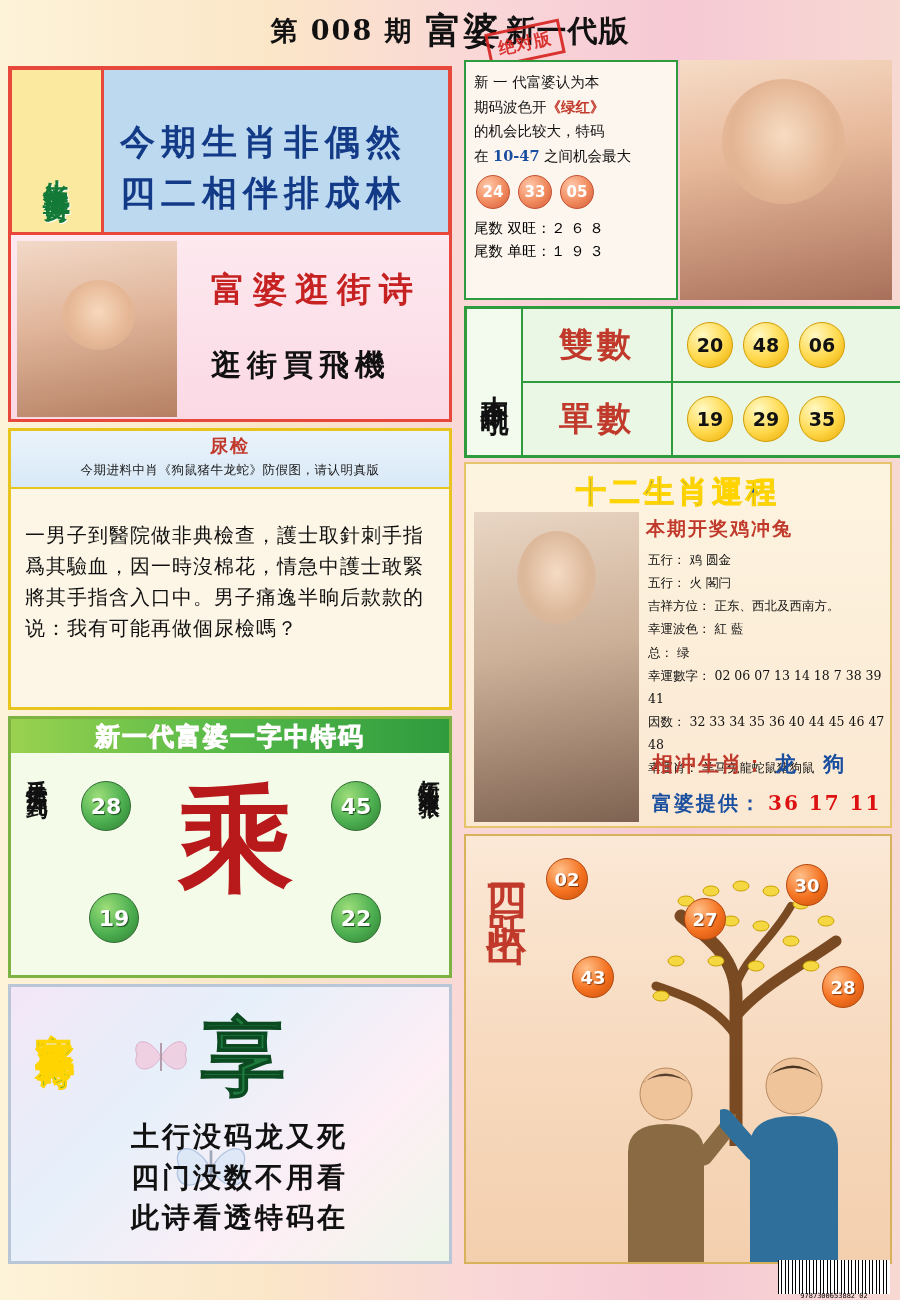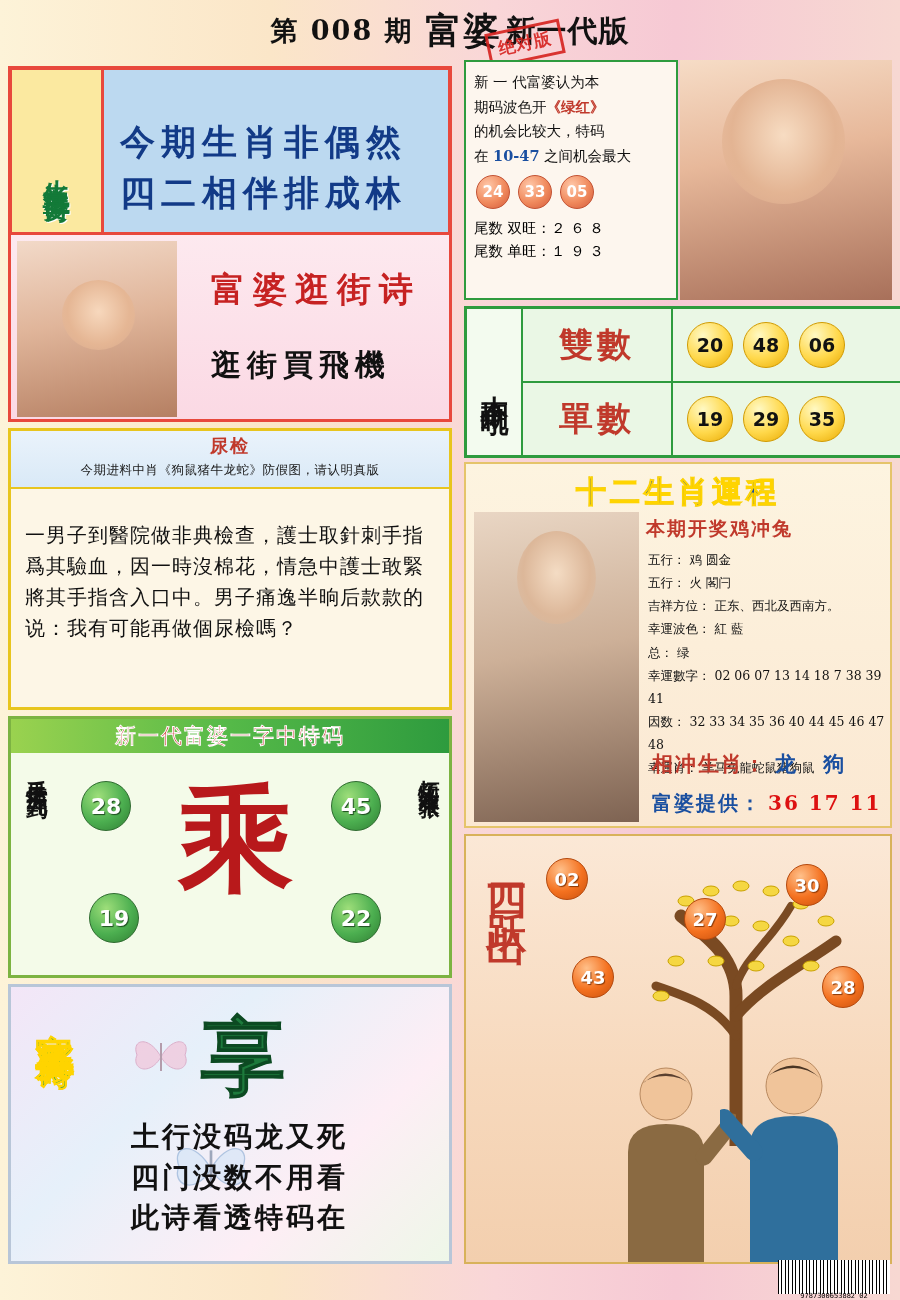--- a/index.html
+++ b/index.html
@@ -118,21 +118,21 @@
   
   #p-yizi {
     left: 8px; top: 716px; width: 444px; height: 262px;
     border: 3px solid #7cb342; background: #f4fbe9;
   }
   #p-yizi .banner {
     height: 34px; background: linear-gradient(90deg,#9ad24f,#55b948,#2e9b3e);
     display: flex; align-items: center; justify-content: center;
   }
   #p-yizi .banner span {
-    font-size: 21px; font-weight: normal; color: #c81e1e;
+    font-size: 25px; font-weight: bold; color: #c81e1e;
     -webkit-text-stroke: 1px #fff; letter-spacing: 2px;
   }
   #p-yizi .body { position: relative; height: 225px; }
   #p-yizi .vleft, #p-yizi .vright {
     position: absolute; top: 10px; width: 36px; height: 205px;
     writing-mode: vertical-rl; font-size: 21px; font-weight: bold; color: #111;
     letter-spacing: 3px;
   }
   #p-yizi .vleft { left: 4px; }
   #p-yizi .vright { right: 6px; color: #111; }

